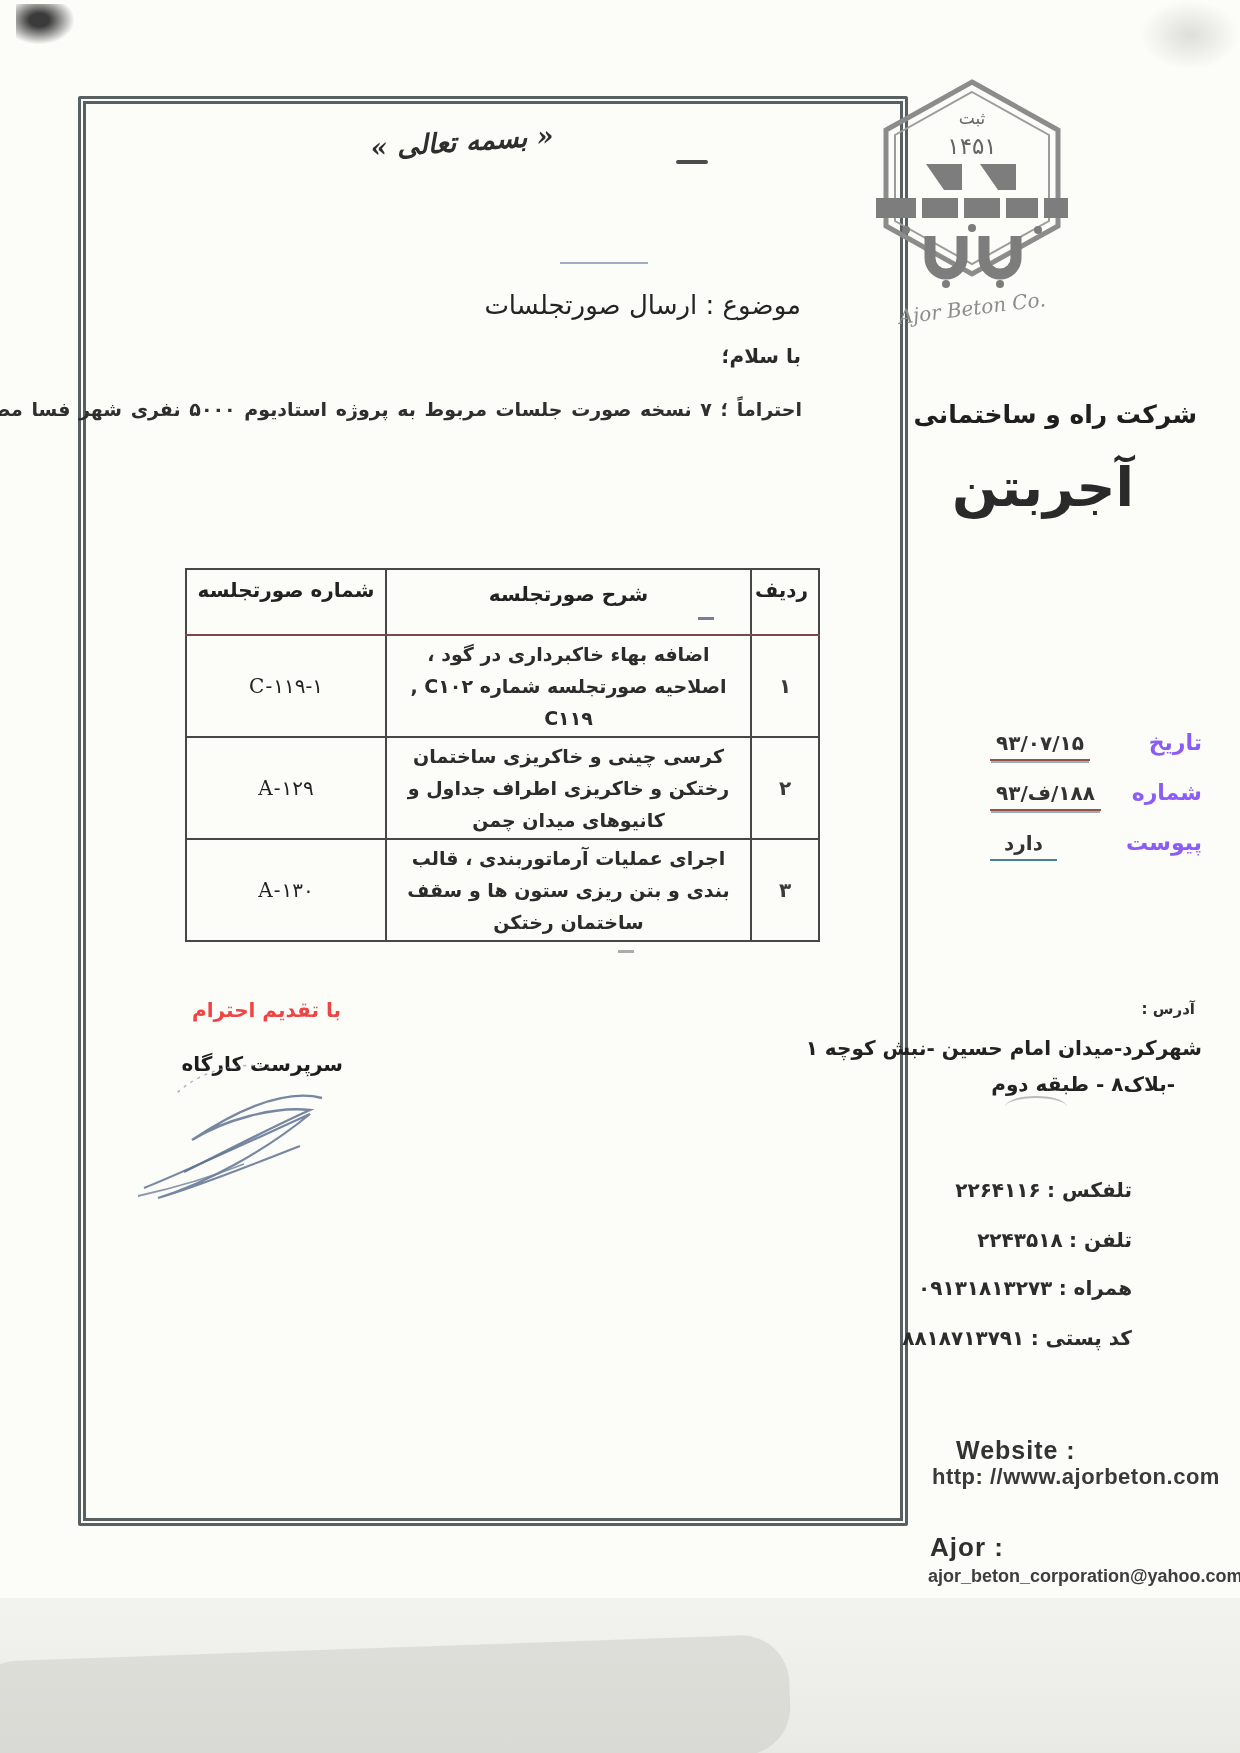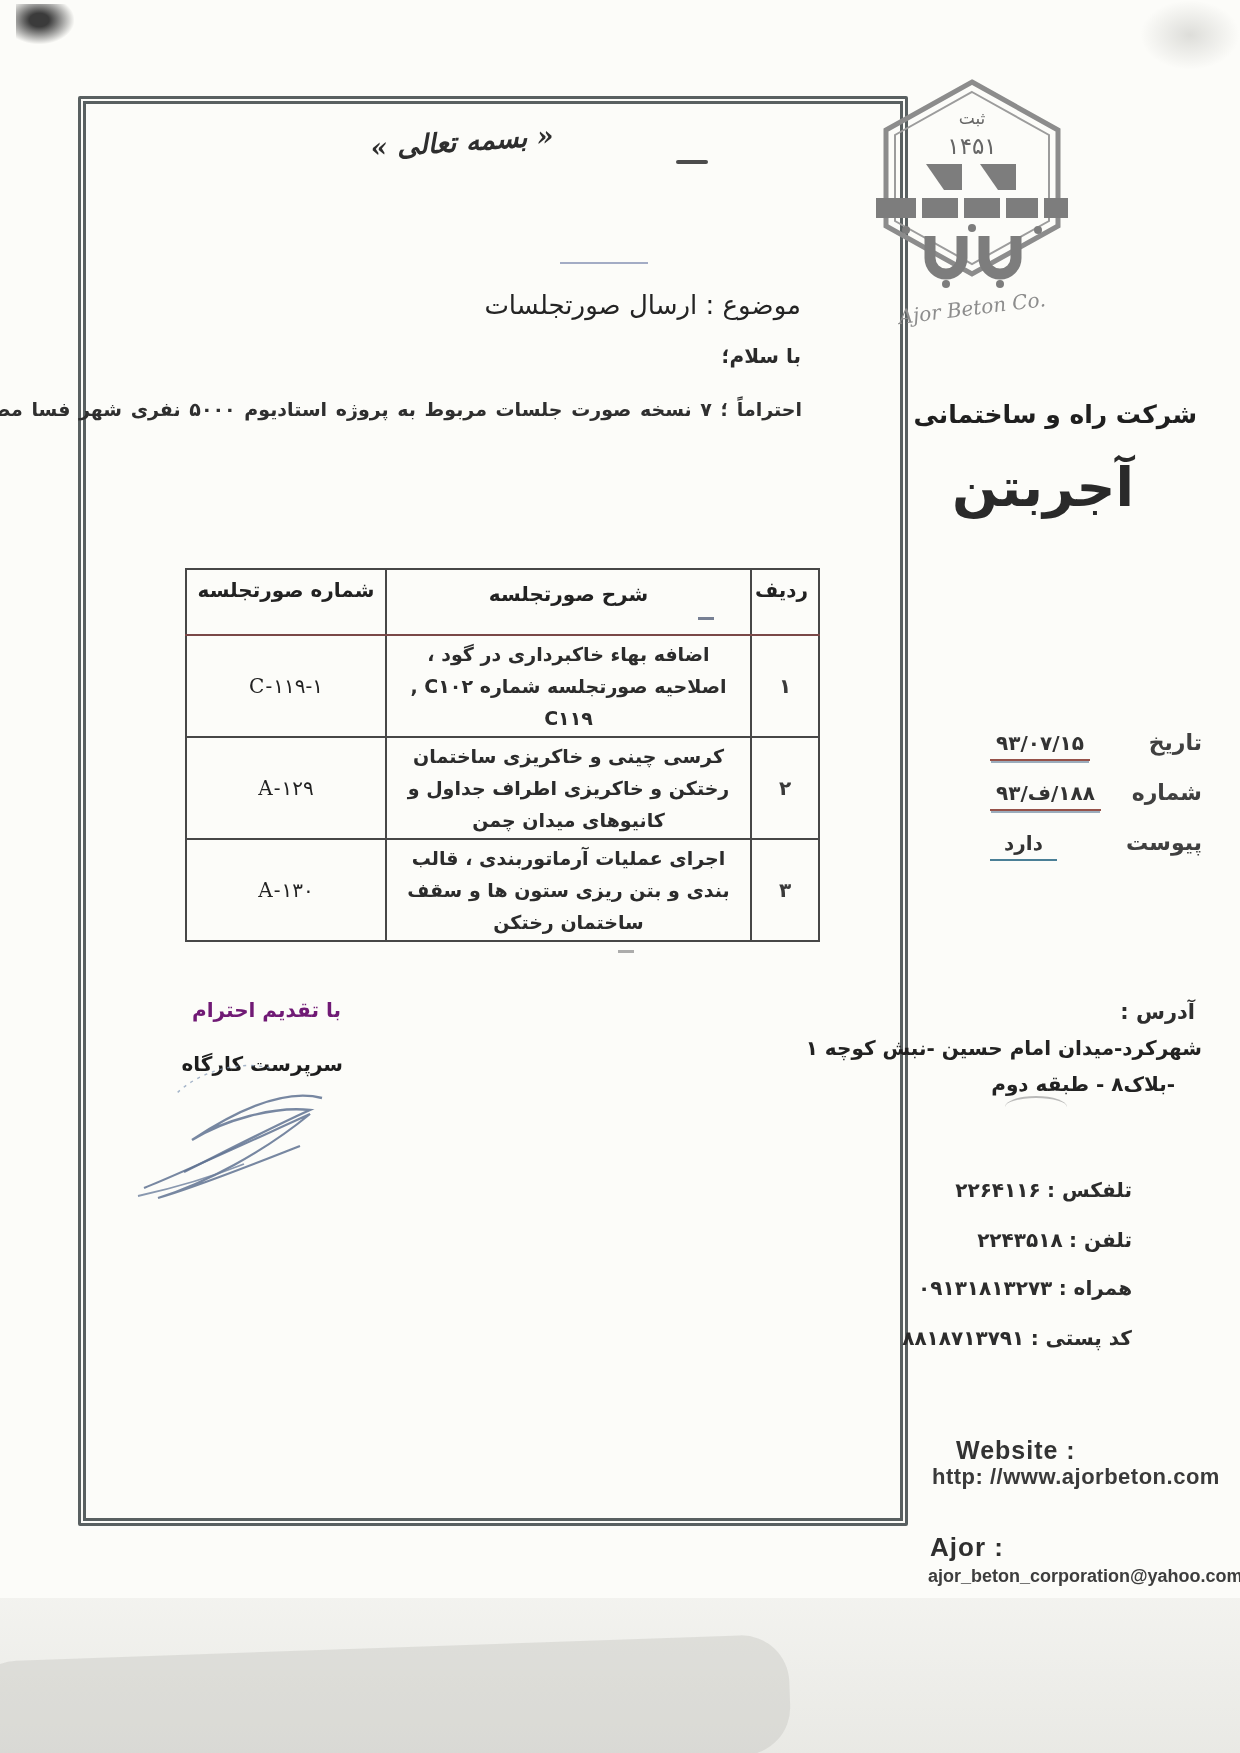--- a/index.html
+++ b/index.html
@@ -32,41 +32,41 @@
   .minutes-table td{border:2px solid #474747;text-align:center;padding:2px 10px;box-sizing:border-box;}
   .minutes-table tr.hdr td{height:66px;vertical-align:top;padding-top:8px;font-size:20px;font-weight:700;color:#222;border-bottom-color:#7a4848;border-radius:8px;}
   .minutes-table td.c-no{width:68px;font-size:20px;font-weight:700;}
   .minutes-table td.c-desc{width:365px;font-size:19px;font-weight:600;line-height:32px;color:#2c2c2c;}
   .minutes-table td.c-min{width:200px;direction:ltr;font-family:"DejaVu Serif","DejaVu Sans",serif;font-size:20px;letter-spacing:1px;color:#222;}
   .minutes-table tr.r1 td{height:72px;}
   .minutes-table tr.r2 td{height:102px;}
   .minutes-table tr.r3 td{height:96px;}
 
   
-  .closing1{left:193px;top:998px;width:148px;text-align:center;font-size:20px;font-weight:800;color:#701a75;}
+  .closing1{left:193px;top:998px;width:148px;text-align:center;font-size:20px;font-weight:800;color:#ef4444;}
   .closing2{left:198px;top:1052px;width:145px;text-align:center;font-size:20px;font-weight:800;color:#1d1d1d;}
   .sig-svg{left:112px;top:1058px;}
 
   
   .logo-wrap{left:862px;top:78px;width:220px;height:266px;}
   .logo-cursive{position:absolute;left:2px;top:218px;width:216px;text-align:center;
     font-family:"DejaVu Serif",serif;font-style:italic;font-size:20px;color:#8d8d8d;transform:rotate(-7deg);}
   .company-type{left:905px;top:400px;width:292px;text-align:right;font-size:25px;font-weight:700;color:#1f1f1f;}
   .company-name{left:933px;top:456px;width:220px;text-align:center;font-size:54px;font-weight:700;color:#2a2a2a;}
 
   .meta-row{display:flex;direction:rtl;justify-content:space-between;align-items:baseline;left:990px;width:212px;}
-  .meta-label{font-size:22px;font-weight:700;color:#404040;}
+  .meta-label{font-size:22px;font-weight:700;color:#8b5cf6;}
   .meta-value{font-size:20px;font-weight:600;color:#333;}
   .u-red{border-bottom:2px solid #96524a;box-shadow:0 3px 0 -1px rgba(74,106,138,.55);padding:0 6px 4px;}
   .u-blue{border-bottom:2px solid #4a7f96;padding:0 14px 4px;}
   .m-date{top:730px;}
   .m-number{top:780px;}
   .m-attach{top:830px;}
 
-  .addr-label{left:1000px;top:1000px;width:195px;text-align:right;font-size:21px;font-weight:600;color:#2f2f2f;}
+  .addr-label{left:1000px;top:1000px;width:195px;text-align:right;font-size:15px;font-weight:600;color:#2f2f2f;}
   .addr1{left:902px;top:1036px;width:300px;text-align:right;font-size:20px;font-weight:700;color:#222;}
   .addr2{left:935px;top:1072px;width:240px;text-align:right;font-size:20px;font-weight:700;color:#222;}
 
   .contact-row{left:860px;width:272px;text-align:right;direction:rtl;font-size:20px;color:#2c2c2c;}
   .contact-row .lab{font-weight:600;}
   .contact-row .val{font-weight:700;letter-spacing:1px;margin-left:4px;}
   .c-telefax{top:1178px;} .c-phone{top:1228px;} .c-mobile{top:1276px;} .c-postal{top:1326px;}
 
   .web-label{left:956px;top:1436px;font-family:"Liberation Sans","DejaVu Sans",sans-serif;font-size:25px;font-weight:700;color:#333;letter-spacing:1px;}
   .web-url{left:932px;top:1464px;font-family:"Liberation Sans","DejaVu Sans",sans-serif;font-size:22px;font-weight:600;color:#3a3a3a;letter-spacing:.5px;}

